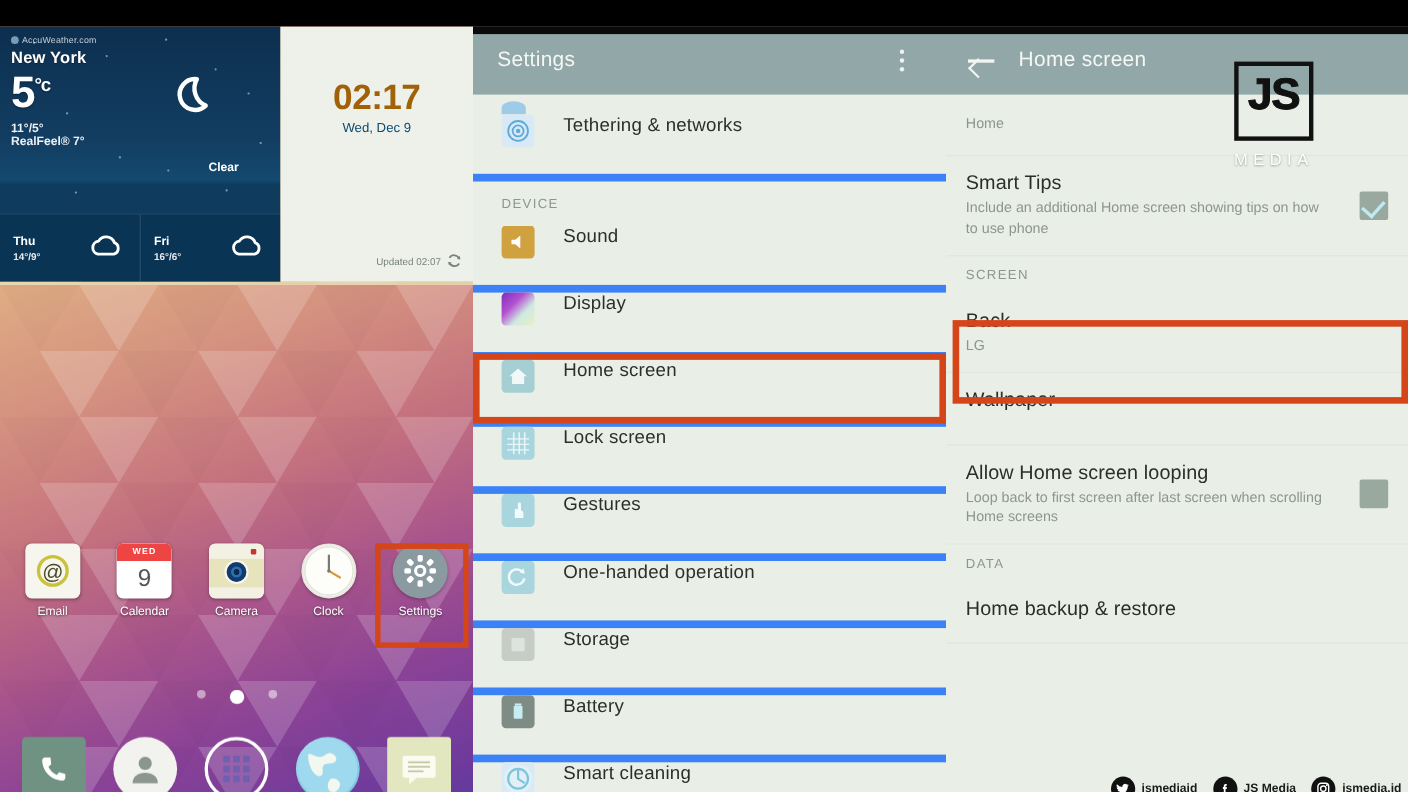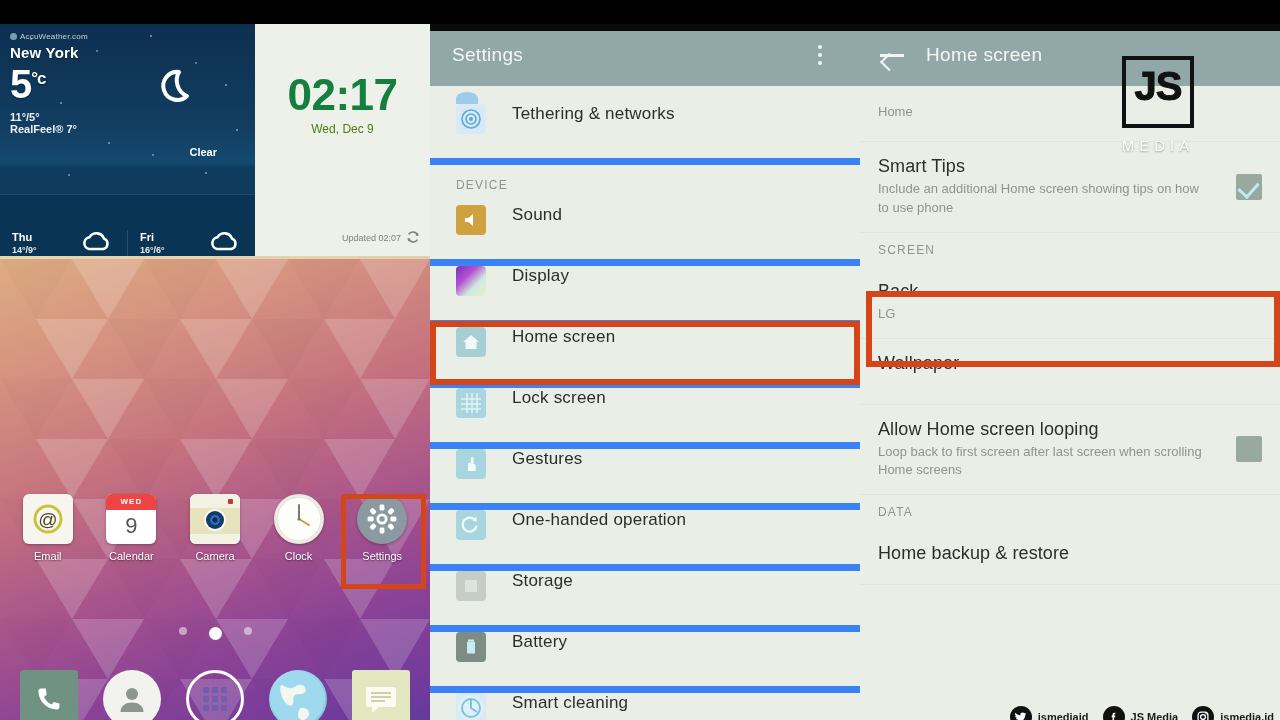--- a/index.html
+++ b/index.html
@@ -56,37 +56,36 @@
   .temp sup { font-size:17px; vertical-align:super; }
   .hilo { font-size:11px; font-weight:bold; margin-top:8px; opacity:.92; }
   .realfeel { font-size:11px; font-weight:bold; opacity:.92; }
   .moon { position:absolute; right:56px; top:42px; }
   .cond { position:absolute; right:38px; top:122px; font-size:11px; font-weight:bold; }
   .fcast {
     position:absolute; left:0; bottom:0; width:100%; height:62px;
     background:rgba(8,48,78,.55);
     border-top:1px solid rgba(255,255,255,.10);
     display:flex;
-    align-items:flex-end;
   }
   .fc {
     flex:1; display:flex; align-items:center; justify-content:space-between;
     padding:0 16px 0 12px;
   }
   .fc + .fc { border-left:1px solid rgba(255,255,255,.13); }
   .fc-day { font-size:11px; font-weight:bold; }
   .fc-t { font-size:9px; font-weight:bold; opacity:.9; margin-top:2px; }
   #clockw {
     flex:1; position:relative;
     background:#eef1ea;
     color:#2e4238;
     padding:12px;
   }
-  .ctime { font-size:44px; font-weight:bold; text-align:center; margin-top:34px; letter-spacing:-.5px; color:#15803d; }
-  .cdate { font-size:12px; text-align:center; margin-top:2px; color:#4d7c0f; }
+  .ctime { font-size:32px; font-weight:bold; text-align:center; margin-top:34px; letter-spacing:-.5px; color:#a16207; }
+  .cdate { font-size:12px; text-align:center; margin-top:2px; color:#0c4a6e; }
   .cupd { position:absolute; right:10px; bottom:10px; font-size:9px; color:#76837a; display:flex; align-items:center; gap:5px; }
 
   
   #approw {
     position:absolute; left:0; top:470px; width:430px; height:100px;
     display:flex; align-items:flex-start; justify-content:space-around;
     padding:0 6px;
   }
   .app { width:74px; display:flex; flex-direction:column; align-items:center; position:relative; }
   .app-ic { width:50px; height:50px; border-radius:6px; overflow:hidden; position:relative; box-shadow:0 1px 3px rgba(0,0,0,.3); }

